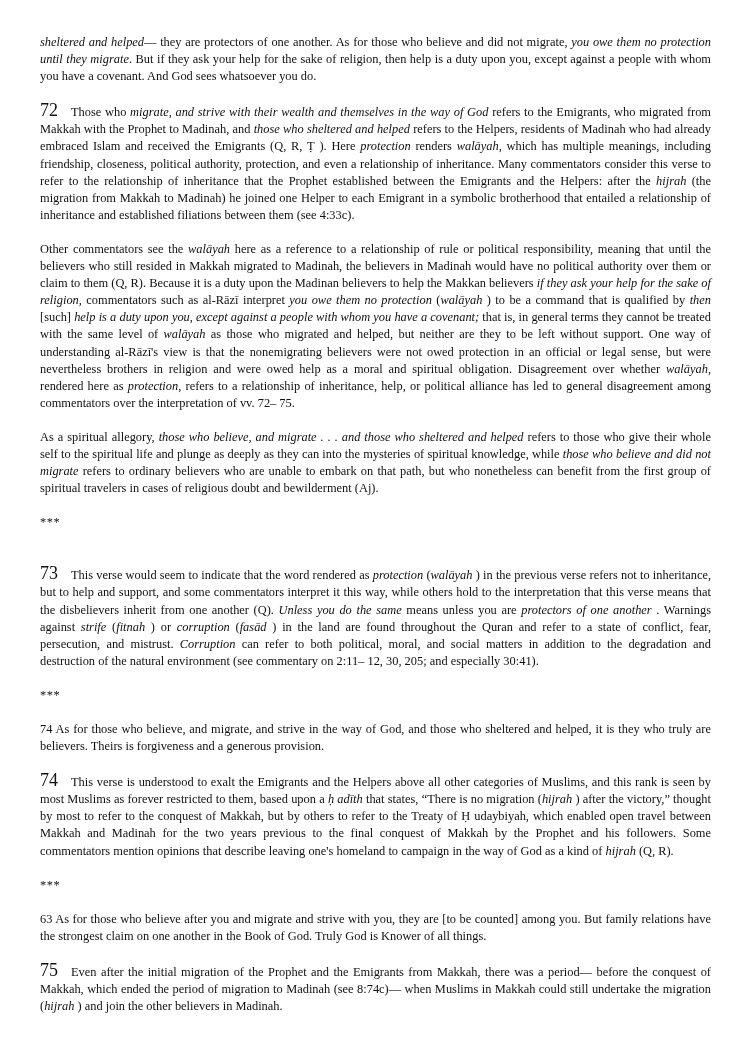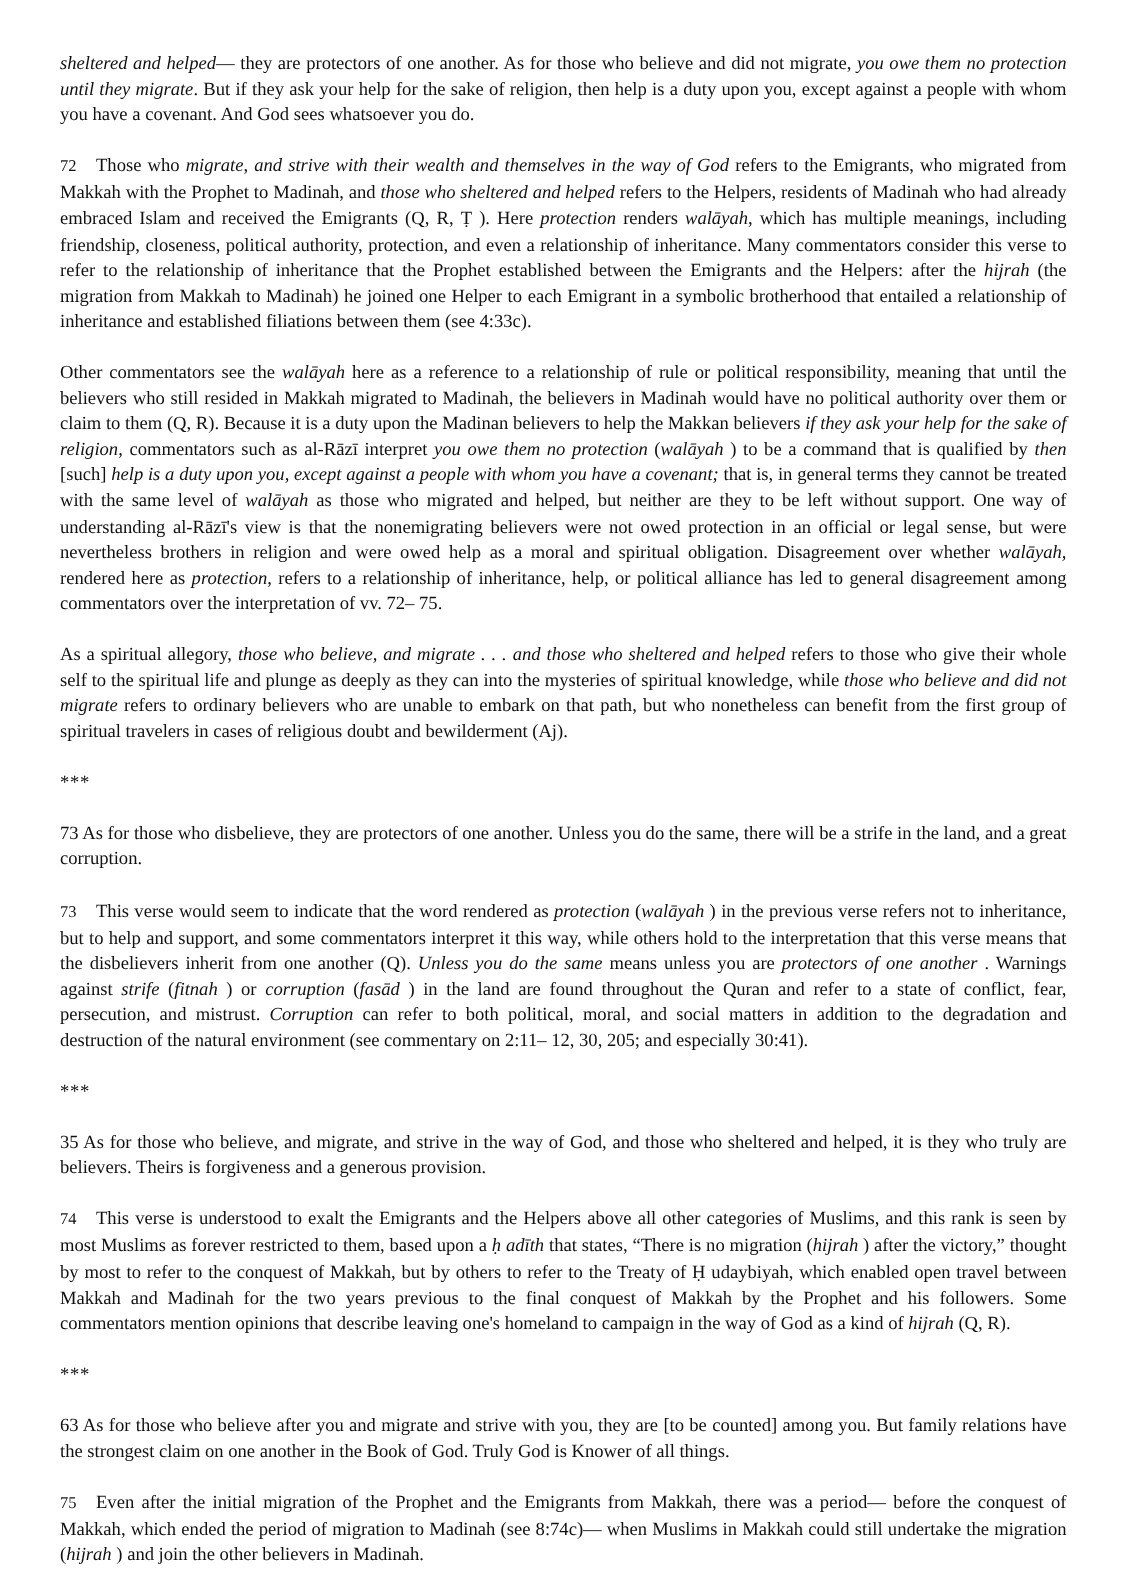--- a/index.html
+++ b/index.html
@@ -32,21 +32,21 @@
     line-height: 17.1px;
     text-align: justify;
     text-justify: inter-word;
     -webkit-hyphens: none;
     hyphens: none;
   }
   .para-gap {
     height: 17px;
   }
   .num {
-    font-size: 11px;
+    font-size: 18px;
   }
   .numgap {
     display: inline-block;
     width: 13px;
   }
   .it {
     font-style: italic;
   }
   .stars {
     font-size: 12.4px;
@@ -79,33 +79,32 @@
     <div class="para-gap"></div>
 
     <p><span><span>As a spiritual allegory, </span><span class="it">those who believe, and migrate . . . and those who sheltered and helped</span><span> refers to those who give their whole self to the spiritual life and plunge as deeply as they can into the mysteries of spiritual knowledge, while </span><span class="it">those who believe and did not migrate</span><span> refers to ordinary believers who are unable to embark on that path, but who nonetheless can benefit from the first group of spiritual travelers in cases of religious doubt and bewilderment (Aj).</span></span></p>
 
     <div class="para-gap"></div>
 
     <p class="stars">***</p>
 
     <div class="para-gap"></div>
 
-    <p class="verse"><span><span>73 As for those who disbelieve, they are protectors of one another. Unless you do the same, there will be a strife in the land, and a great corruption.</span></span></p>
 
     <div class="para-gap"></div>
 
     <p><span class="num">73</span><span class="numgap"></span><span><span>This verse would seem to indicate that the word rendered as </span><span class="it">protection</span><span> (</span><span class="it">walāyah</span><span> ) in the previous verse refers not to inheritance, but to help and support, and some commentators interpret it this way, while others hold to the interpretation that this verse means that the disbelievers inherit from one another (Q). </span><span class="it">Unless you do the same</span><span> means unless you are </span><span class="it">protectors of one another</span><span> . Warnings against </span><span class="it">strife</span><span> (</span><span class="it">fitnah</span><span> ) or </span><span class="it">corruption</span><span> (</span><span class="it">fasād</span><span> ) in the land are found throughout the Quran and refer to a state of conflict, fear, persecution, and mistrust. </span><span class="it">Corruption</span><span> can refer to both political, moral, and social matters in addition to the degradation and destruction of the natural environment (see commentary on 2:11– 12, 30, 205; and especially 30:41).</span></span></p>
 
     <div class="para-gap"></div>
 
     <p class="stars">***</p>
 
     <div class="para-gap"></div>
 
-    <p class="verse"><span><span>35 As for those who believe, and migrate, and strive in the way of God, and those who sheltered and helped, it is they who truly are believers. Theirs is forgiveness and a generous provision.</span></span></p>
+    <p class="verse"><span><span>74 As for those who believe, and migrate, and strive in the way of God, and those who sheltered and helped, it is they who truly are believers. Theirs is forgiveness and a generous provision.</span></span></p>
 
     <div class="para-gap"></div>
 
     <p><span class="num">74</span><span class="numgap"></span><span><span>This verse is understood to exalt the Emigrants and the Helpers above all other categories of Muslims, and this rank is seen by most Muslims as forever restricted to them, based upon a </span><span class="it">ḥ adīth</span><span> that states, “There is no migration (</span><span class="it">hijrah</span><span> ) after the victory,” thought by most to refer to the conquest of Makkah, but by others to refer to the Treaty of Ḥ udaybiyah, which enabled open travel between Makkah and Madinah for the two years previous to the final conquest of Makkah by the Prophet and his followers. Some commentators mention opinions that describe leaving one's homeland to campaign in the way of God as a kind of </span><span class="it">hijrah</span><span> (Q, R).</span></span></p>
 
     <div class="para-gap"></div>
 
     <p class="stars">***</p>
 
     <div class="para-gap"></div>

